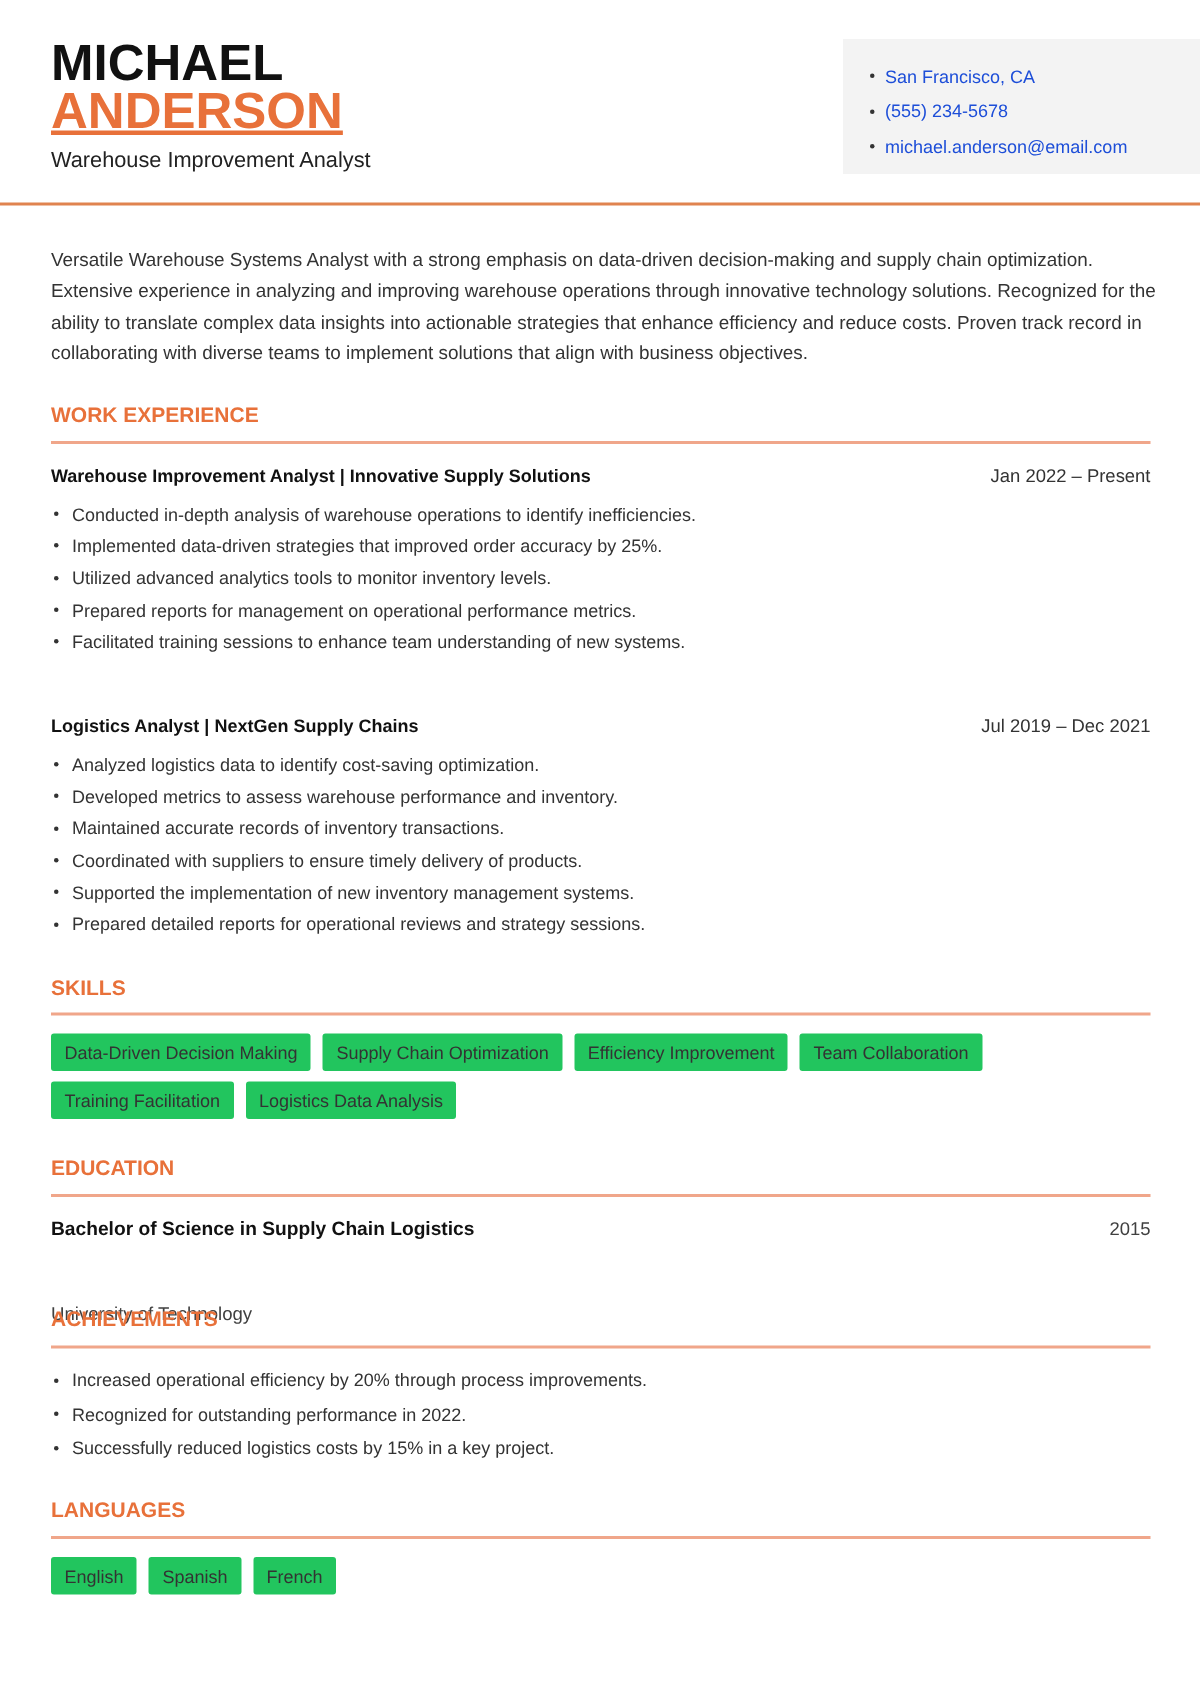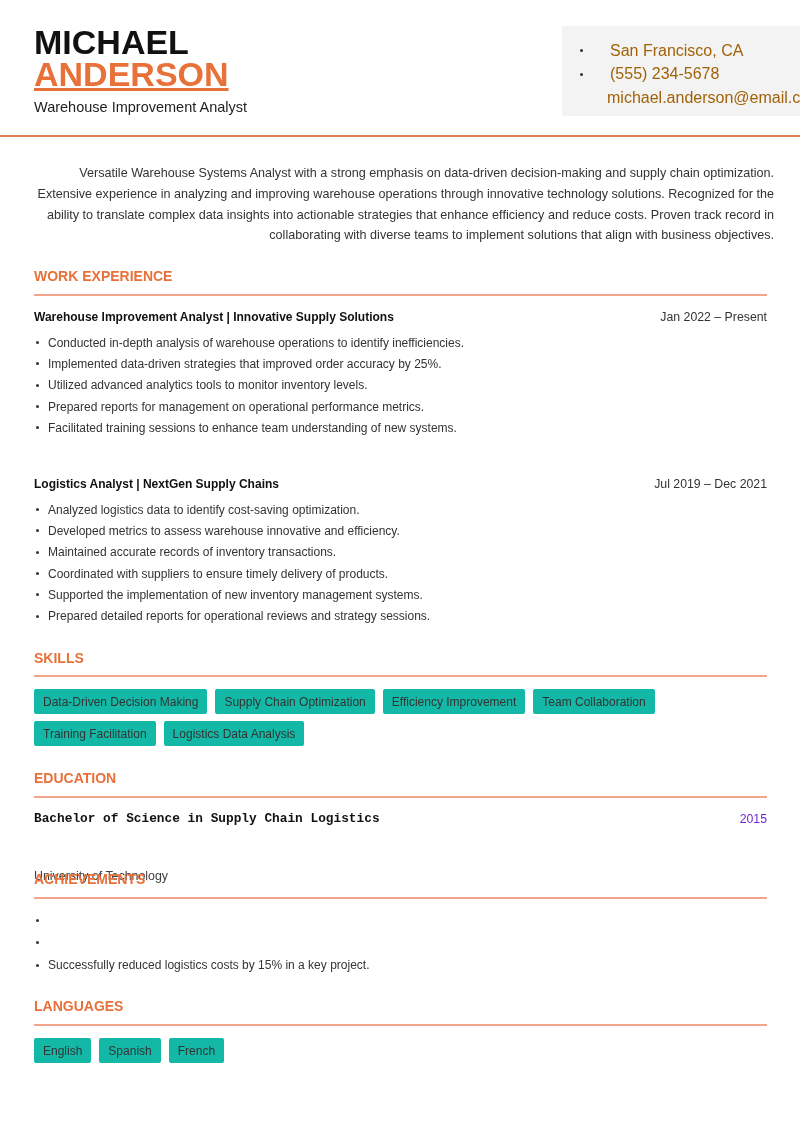--- a/index.html
+++ b/index.html
@@ -5,40 +5,40 @@
   * { box-sizing: border-box; margin: 0; padding: 0; }
   html, body { width: 800px; height: 1130px; background: #ffffff; }
   body { font-family: "Liberation Sans", sans-serif; color: #222; position: relative; overflow: hidden; }
 
   .header { position: relative; height: 137px; border-bottom: 2px solid #e0834f; padding-left: 20px; }
   .name-first { position: absolute; left: 34px; top: 24px; font-size: 34px; font-weight: 700; color: #111; letter-spacing: 0px; line-height: 36px; }
   .name-last { position: absolute; left: 34px; top: 56px; font-size: 34px; font-weight: 700; color: #e8713a; line-height: 36px; text-decoration: underline; }
   .job-title { position: absolute; left: 34px; top: 99px; font-size: 14.5px; color: #222; }
 
   .contact-box { position: absolute; left: 562px; top: 26px; width: 238px; height: 90px; background: #f3f3f3; padding: 13px 0 0 18px; }
-  .contact-item { font-size: 16px; color: #a16207; height: 23.5px; display: flex; align-items: center; gap: 20px; }
+  .contact-item { font-size: 12px; color: #1d4ed8; height: 23.5px; display: flex; align-items: center; }
   .contact-item .dot { width: 3px; height: 3px; background: #333; border-radius: 50%; margin-right: 7px; }
 
-  .summary { position: absolute; left: 34px; top: 163px; width: 740px; font-size: 12.6px; line-height: 20.8px; color: #333; text-align: right; }
+  .summary { position: absolute; left: 34px; top: 163px; width: 740px; font-size: 12.6px; line-height: 20.8px; color: #333; }
 
   .section-title { position: absolute; left: 34px; font-size: 14px; font-weight: 700; color: #e8713a; letter-spacing: 0px; }
   .section-rule { position: absolute; left: 34px; width: 733px; height: 2px; background: #f0a68a; }
 
   .job-head { position: absolute; left: 34px; font-size: 12px; font-weight: 700; color: #111; }
   .job-date { position: absolute; right: 33px; font-size: 12.3px; color: #333; }
 
   .bullets { position: absolute; left: 34px; width: 720px; list-style: none; }
   .bullets li { font-size: 12px; color: #333; height: 21.3px; display: flex; align-items: center; }
   .bullets li .dot { width: 3px; height: 3px; background: #333; border-radius: 50%; margin: 0 9px 0 2px; flex: none; }
 
   .chips { position: absolute; left: 34px; width: 740px; display: flex; flex-wrap: wrap; gap: 7px 8px; }
-  .chip { background: #14b8a6; font-size: 12px; color: #333; height: 25px; padding: 0 9px; display: flex; align-items: center; border-radius: 2px; }
+  .chip { background: #22c55e; font-size: 12px; color: #333; height: 25px; padding: 0 9px; display: flex; align-items: center; border-radius: 2px; }
 
-  .edu-degree { position: absolute; left: 34px; top: 811px; font-size: 12.8px; font-weight: 700; color: #111; font-family: Liberation Mono, monospace; }
-  .edu-year { position: absolute; right: 33px; top: 812px; font-size: 12.3px; color: #6d28d9; }
+  .edu-degree { position: absolute; left: 34px; top: 811px; font-size: 12.8px; font-weight: 700; color: #111; }
+  .edu-year { position: absolute; right: 33px; top: 812px; font-size: 12.3px; color: #404040; }
   .edu-school { position: absolute; left: 34px; top: 869px; font-size: 12.4px; color: #404040; text-align: right; }
 </style>
 </head>
 <body>
 
 <div class="header">
   <div class="name-first">MICHAEL</div>
   <div class="name-last">ANDERSON</div>
   <div class="job-title">Warehouse Improvement Analyst</div>
   <div class="contact-box">
@@ -89,21 +89,21 @@
 
 <div class="job-head" style="top:477px">Logistics Analyst | NextGen Supply Chains</div>
 <div class="job-date" style="top:477px">Jul 2019 – Dec 2021</div>
 <ul class="bullets" style="top:499px">
   <li>
       <span class="dot"></span>
       <span>Analyzed logistics data to identify cost-saving optimization.</span>
     </li>
   <li>
       <span class="dot"></span>
-      <span>Developed metrics to assess warehouse innovative and efficiency.</span>
+      <span>Developed metrics to assess warehouse performance and inventory.</span>
     </li>
   <li>
       <span class="dot"></span>
       <span>Maintained accurate records of inventory transactions.</span>
     </li>
   <li>
       <span class="dot"></span>
       <span>Coordinated with suppliers to ensure timely delivery of products.</span>
     </li>
   <li>
@@ -131,23 +131,25 @@
 <div class="section-rule" style="top:796px"></div>
 <div class="edu-degree">Bachelor of Science in Supply Chain Logistics</div>
 <div class="edu-year">2015</div>
 <div class="edu-school">University of Technology</div>
 
 <div class="section-title" style="top:871px">ACHIEVEMENTS</div>
 <div class="section-rule" style="top:897px"></div>
 <ul class="bullets" style="top:909px">
   <li style="height:22.5px">
       <span class="dot"></span>
+      <span>Increased operational efficiency by 20% through process improvements.</span>
     </li>
   <li style="height:22.5px">
       <span class="dot"></span>
+      <span>Recognized for outstanding performance in 2022.</span>
     </li>
   <li style="height:22.5px">
       <span class="dot"></span>
       <span>Successfully reduced logistics costs by 15% in a key project.</span>
     </li>
 </ul>
 
 <div class="section-title" style="top:998px">LANGUAGES</div>
 <div class="section-rule" style="top:1024px"></div>
 <div class="chips" style="top:1038px">

